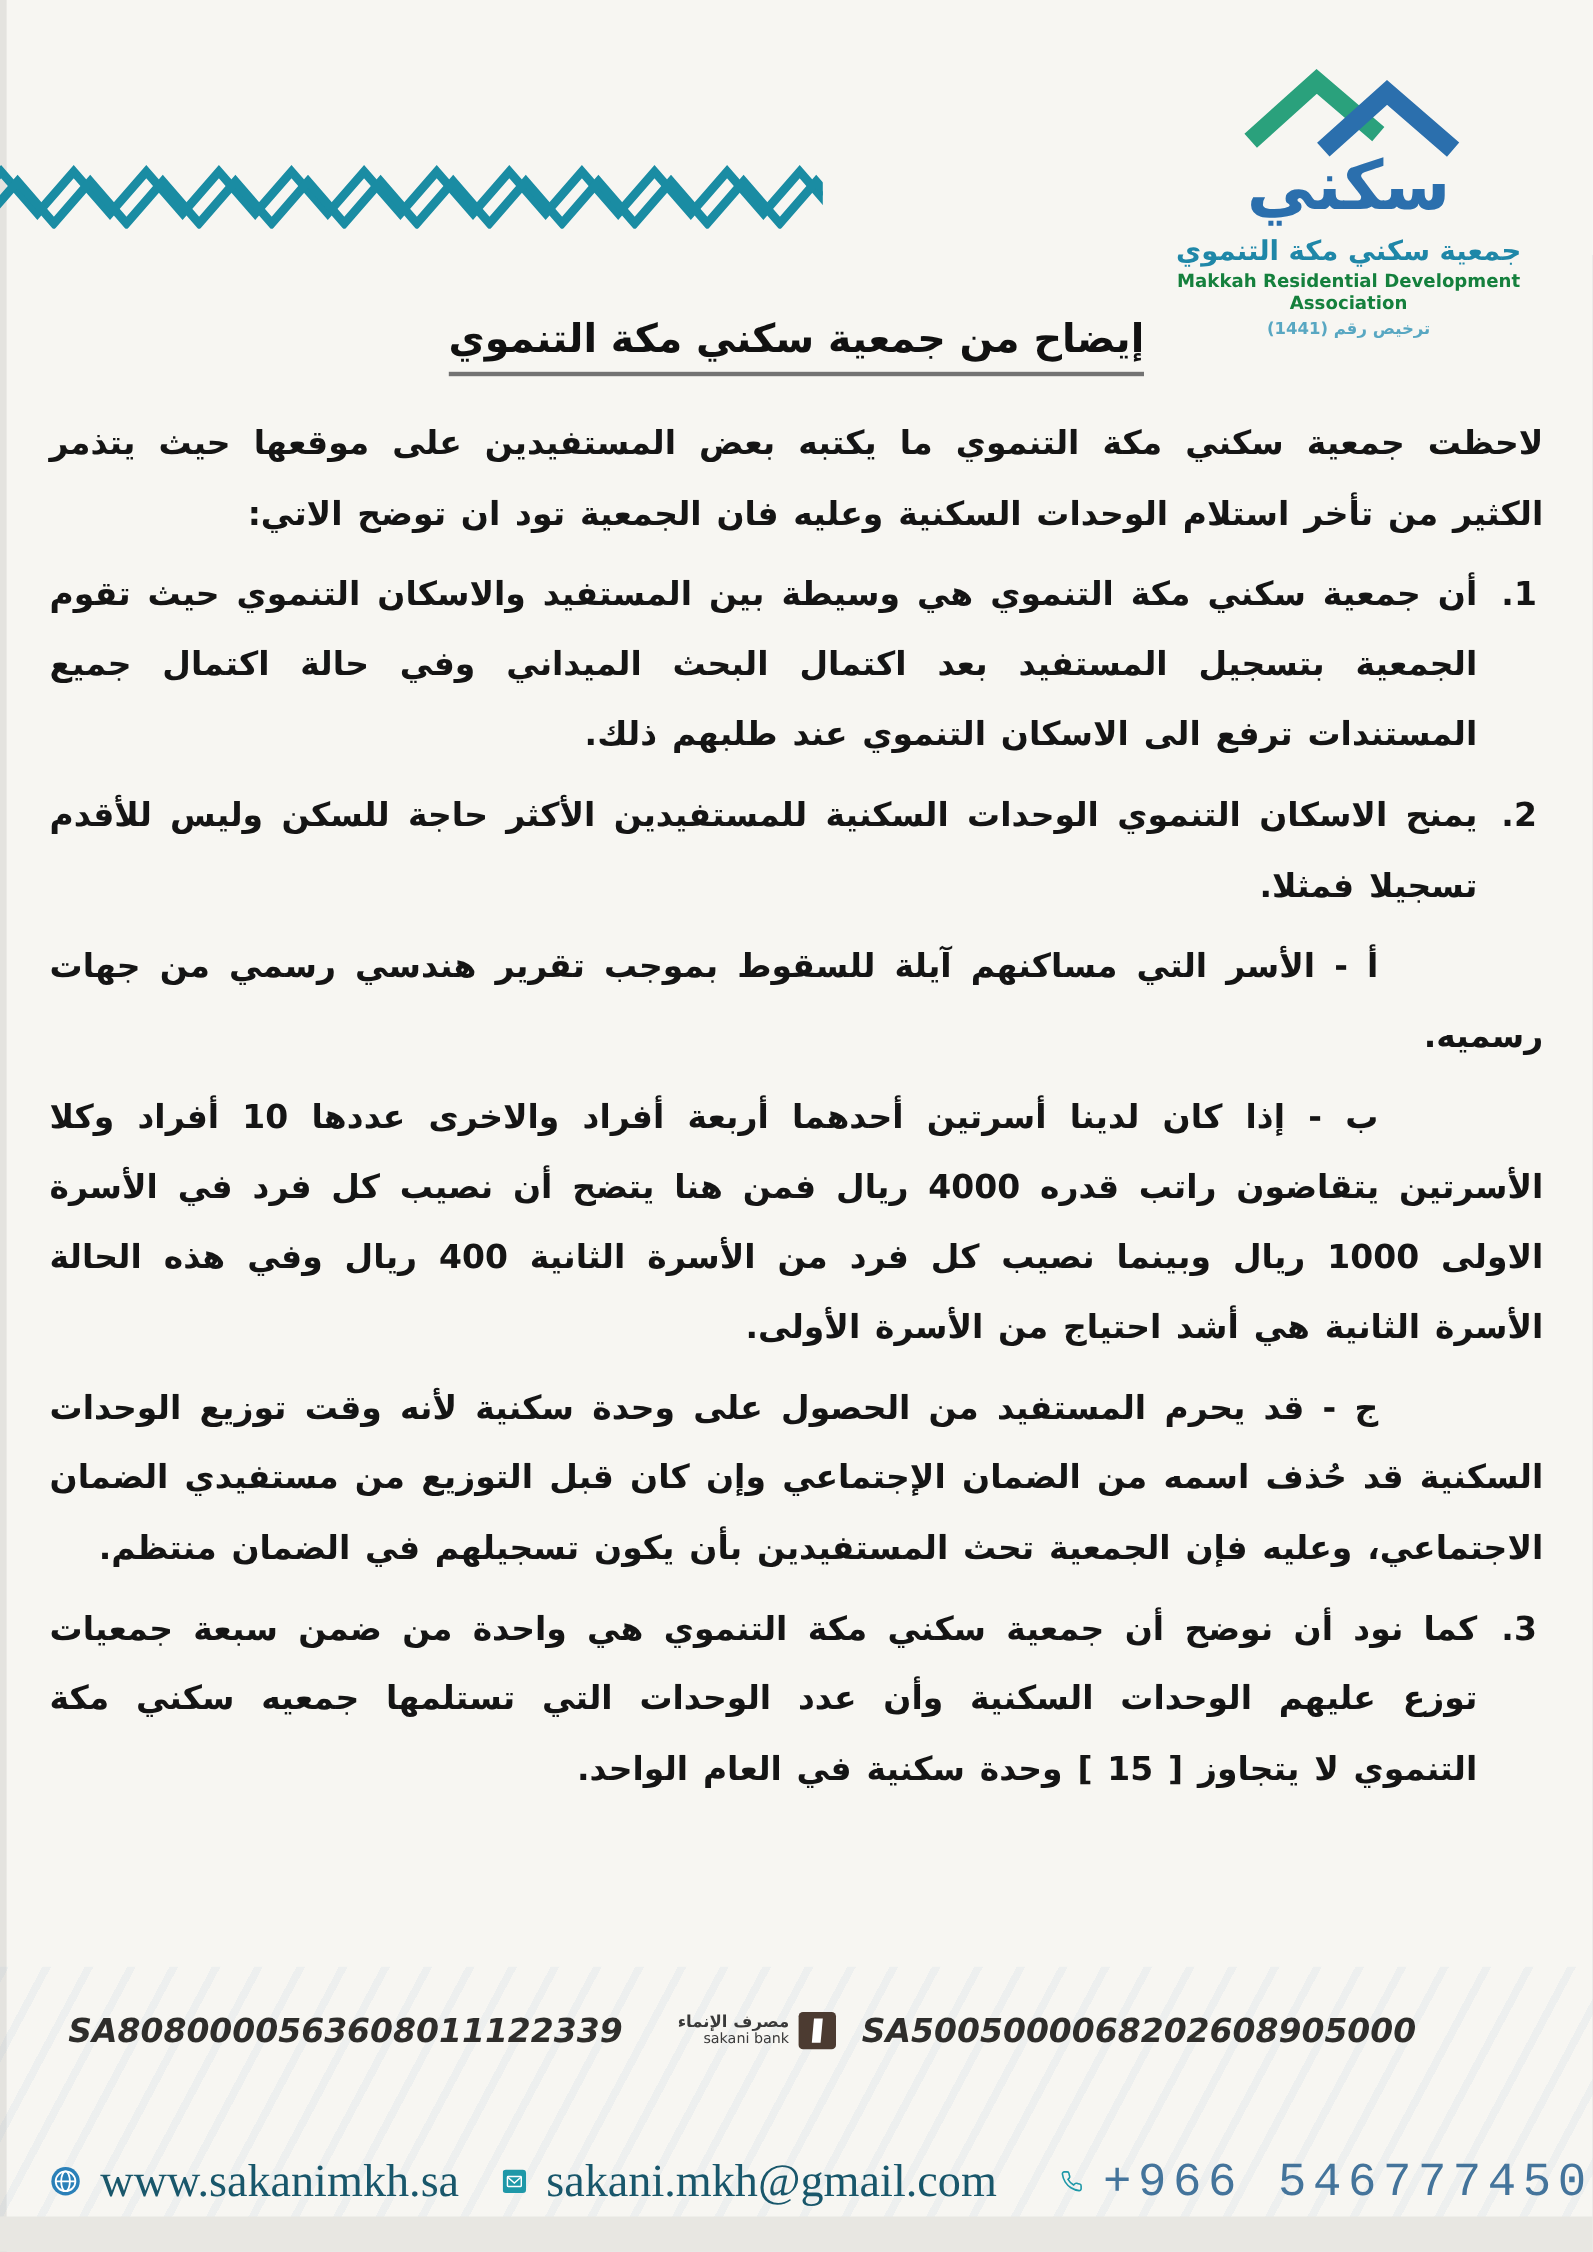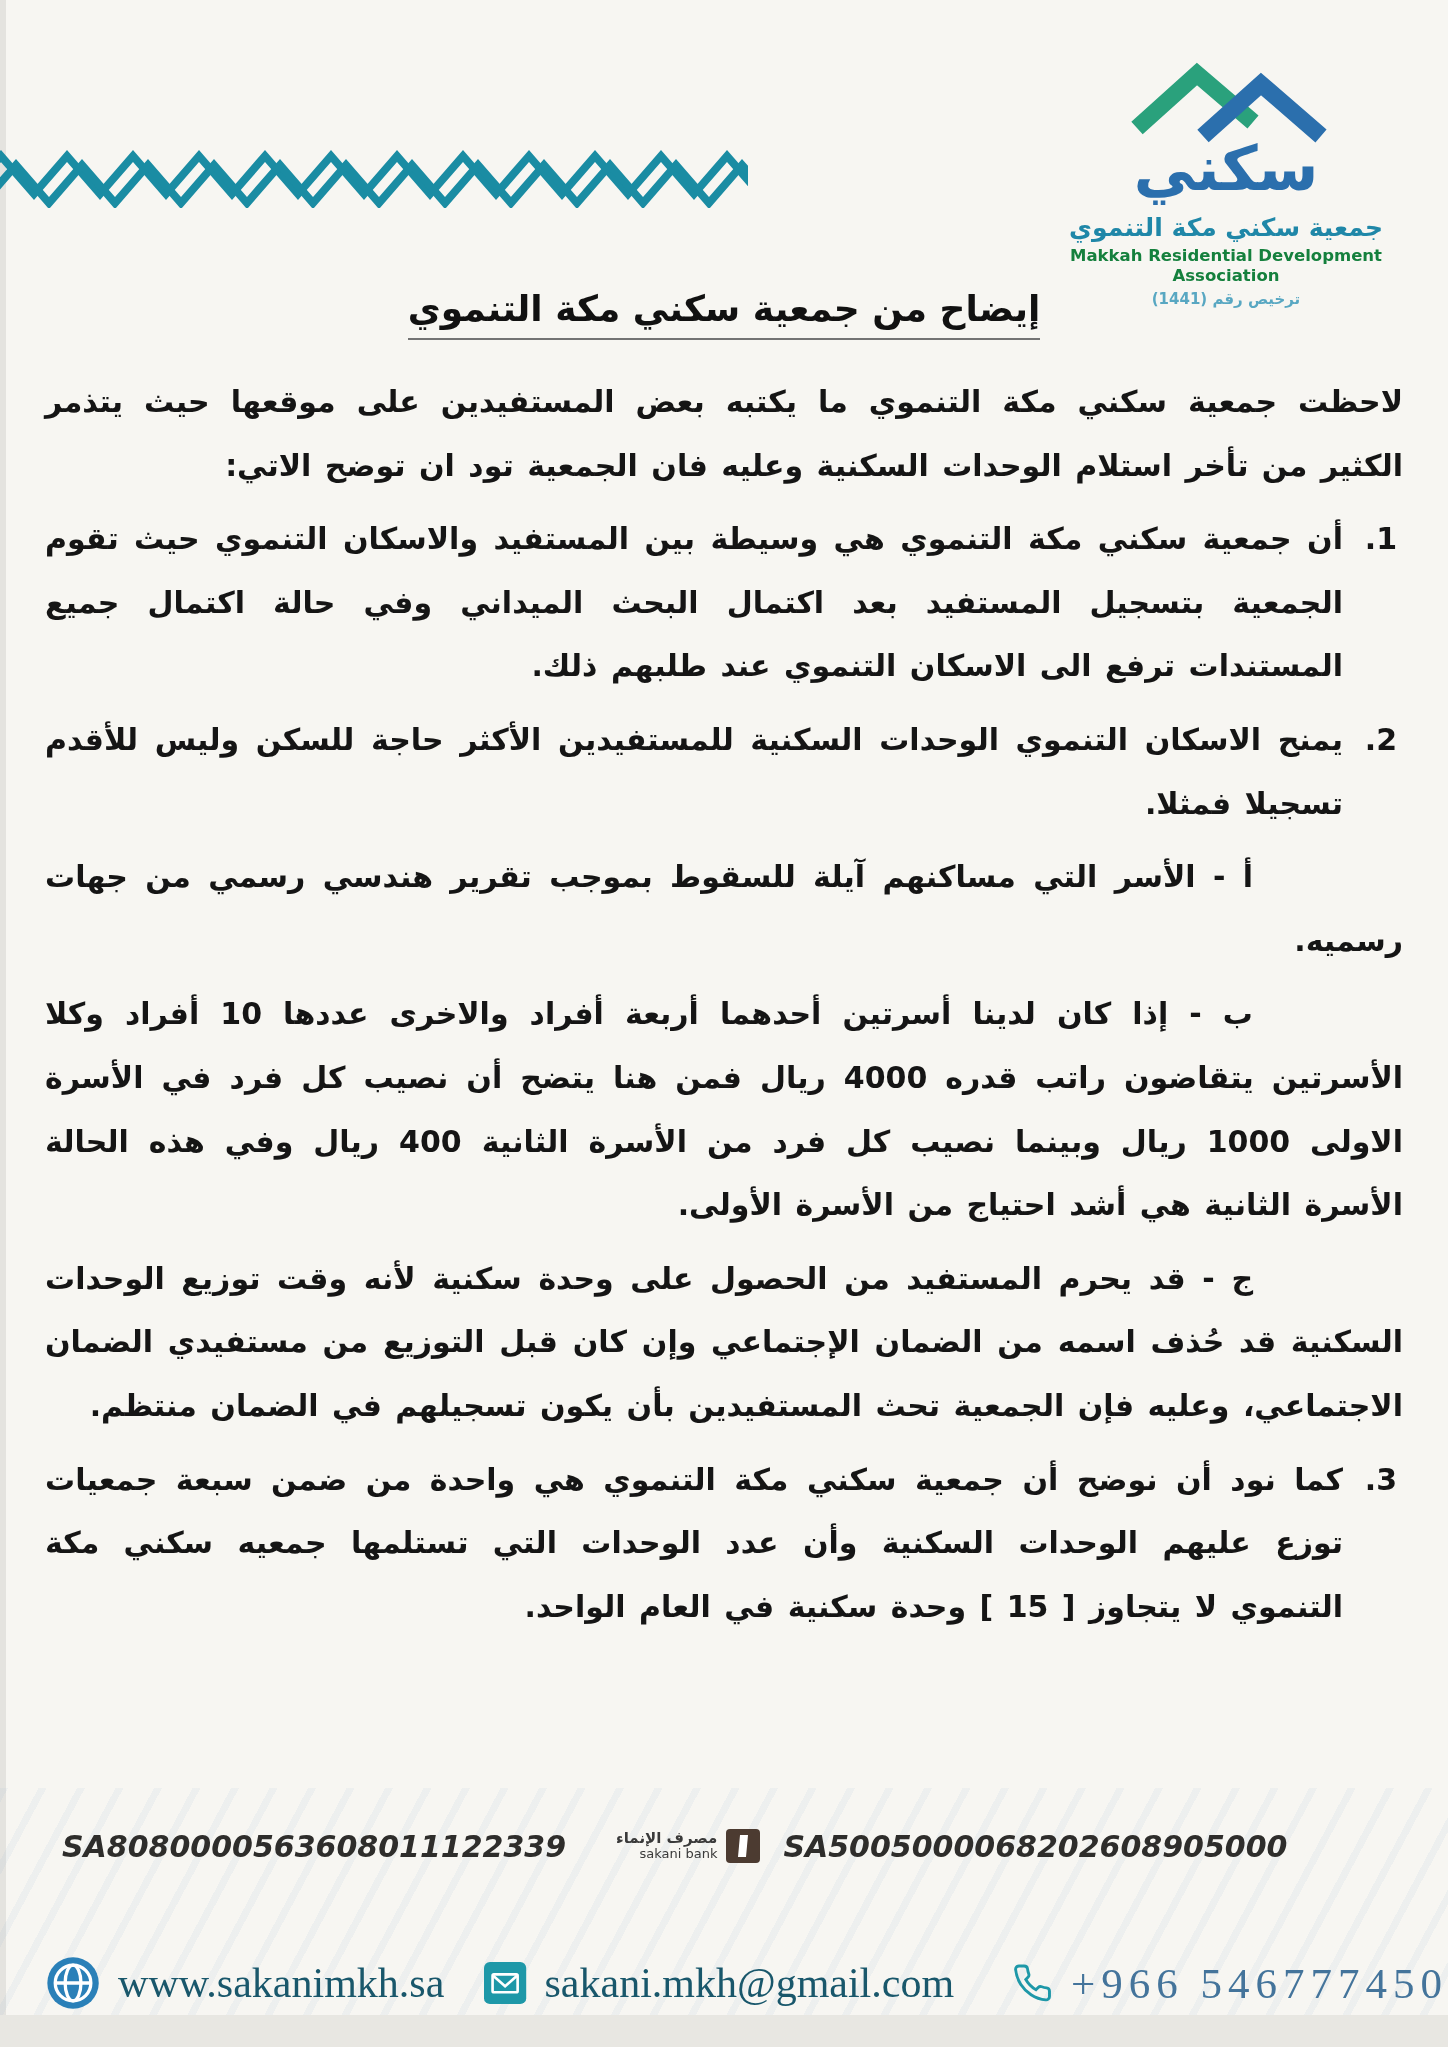--- a/index.html
+++ b/index.html
@@ -35,21 +35,21 @@
   
   .content{
     position:absolute;top:288px;right:45px;left:45px;
     direction:rtl;
     color:#151515;
   }
   .doc-title-wrap{text-align:center;margin-bottom:30px;}
   .doc-title{
     display:inline-block;
     font-size:36px;font-weight:bold;color:#111;
-    border-bottom:2px solid #737373;padding-bottom:9px;
+    border-bottom:4px solid #737373;padding-bottom:9px;
   }
   .para, .li-text, .sub{
     font-size:30px;font-weight:bold;
     line-height:2.12;
     text-align:justify;
     word-spacing:3px;
   }
   .para{margin:0 0 10px 0;}
   .list-item{display:flex;gap:16px;margin:4px 0 10px 0;}
   .li-num{flex:0 0 44px;font-size:30px;font-weight:bold;line-height:2.12;text-align:center;}
@@ -85,21 +85,21 @@
     display:flex;align-items:center;direction:ltr;
     padding-left:46px;box-sizing:border-box;gap:18px;
     font-family:"Liberation Serif", serif;
   }
   .site-text,.email-text{
     font-size:42px;color:#19576b;white-space:nowrap;
   }
   .site-text{margin-right:22px;}
   .email-text{margin-right:40px;}
   .phone-text{
-    font-size:43px;color:#44749b;letter-spacing:6px;white-space:nowrap;
+    font-size:43px;color:#44749b;letter-spacing:6px;white-space:nowrap;font-family:Liberation Mono, monospace;
   }
 </style>
 </head>
 <body>
 
 <div class="page">
   <div class="edge-shadow"></div>
 
   <svg class="wave" viewBox="0 0 760 62" aria-hidden="true">
     <g fill="none" stroke="#1a8ca3">

